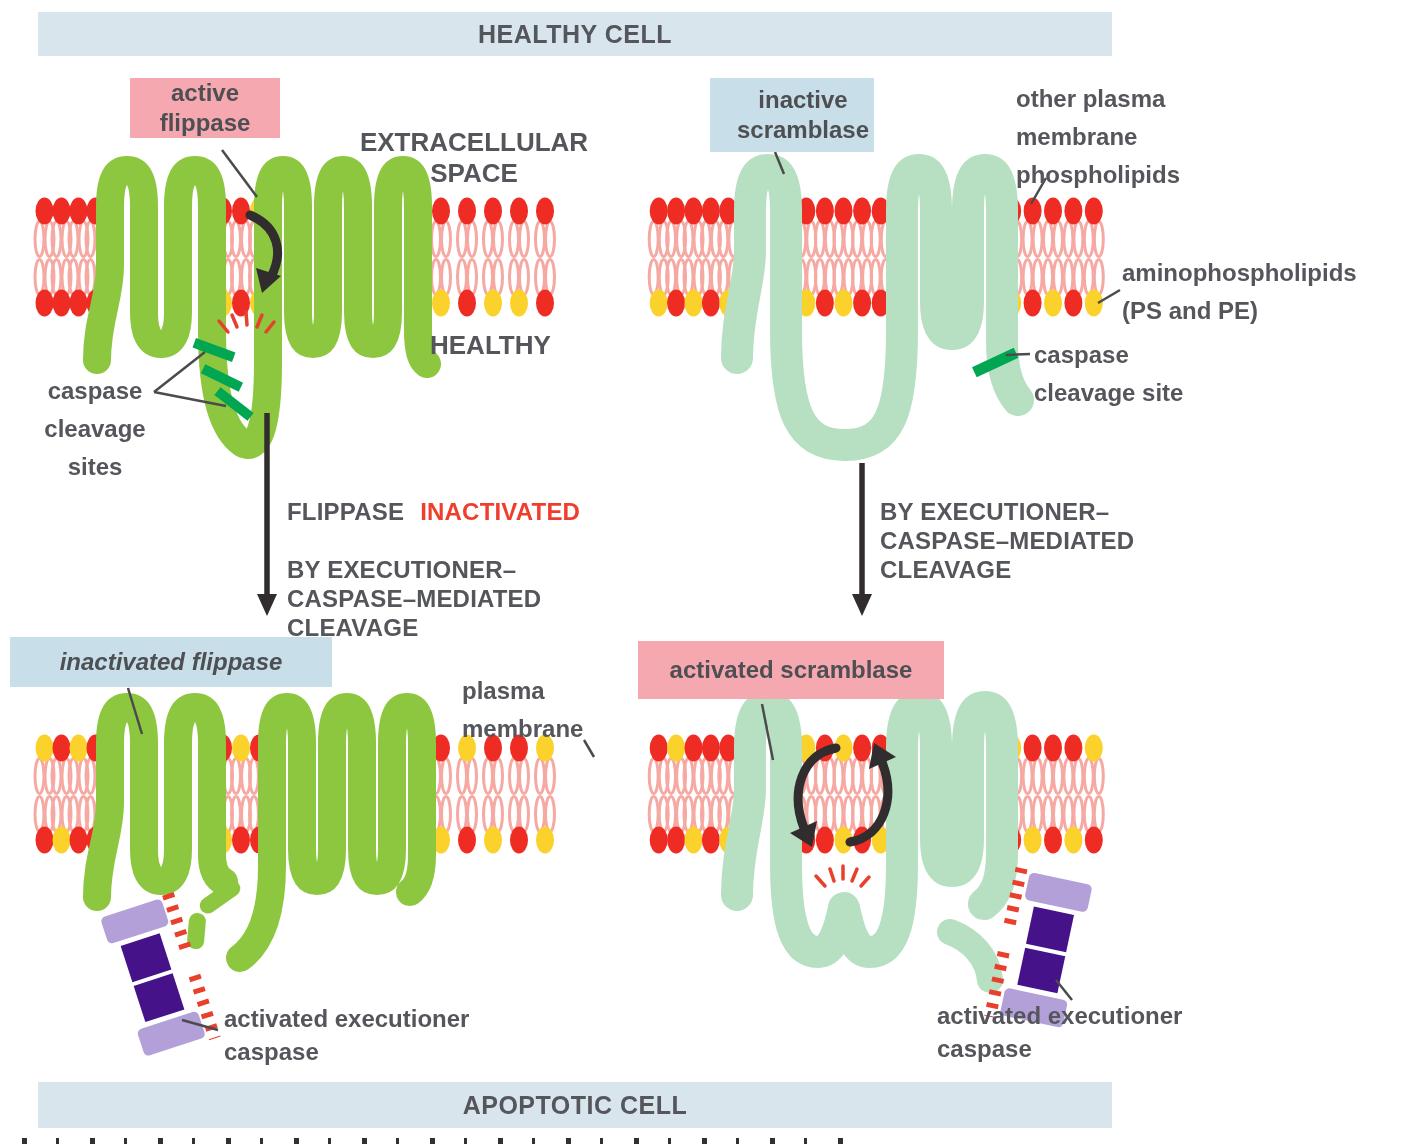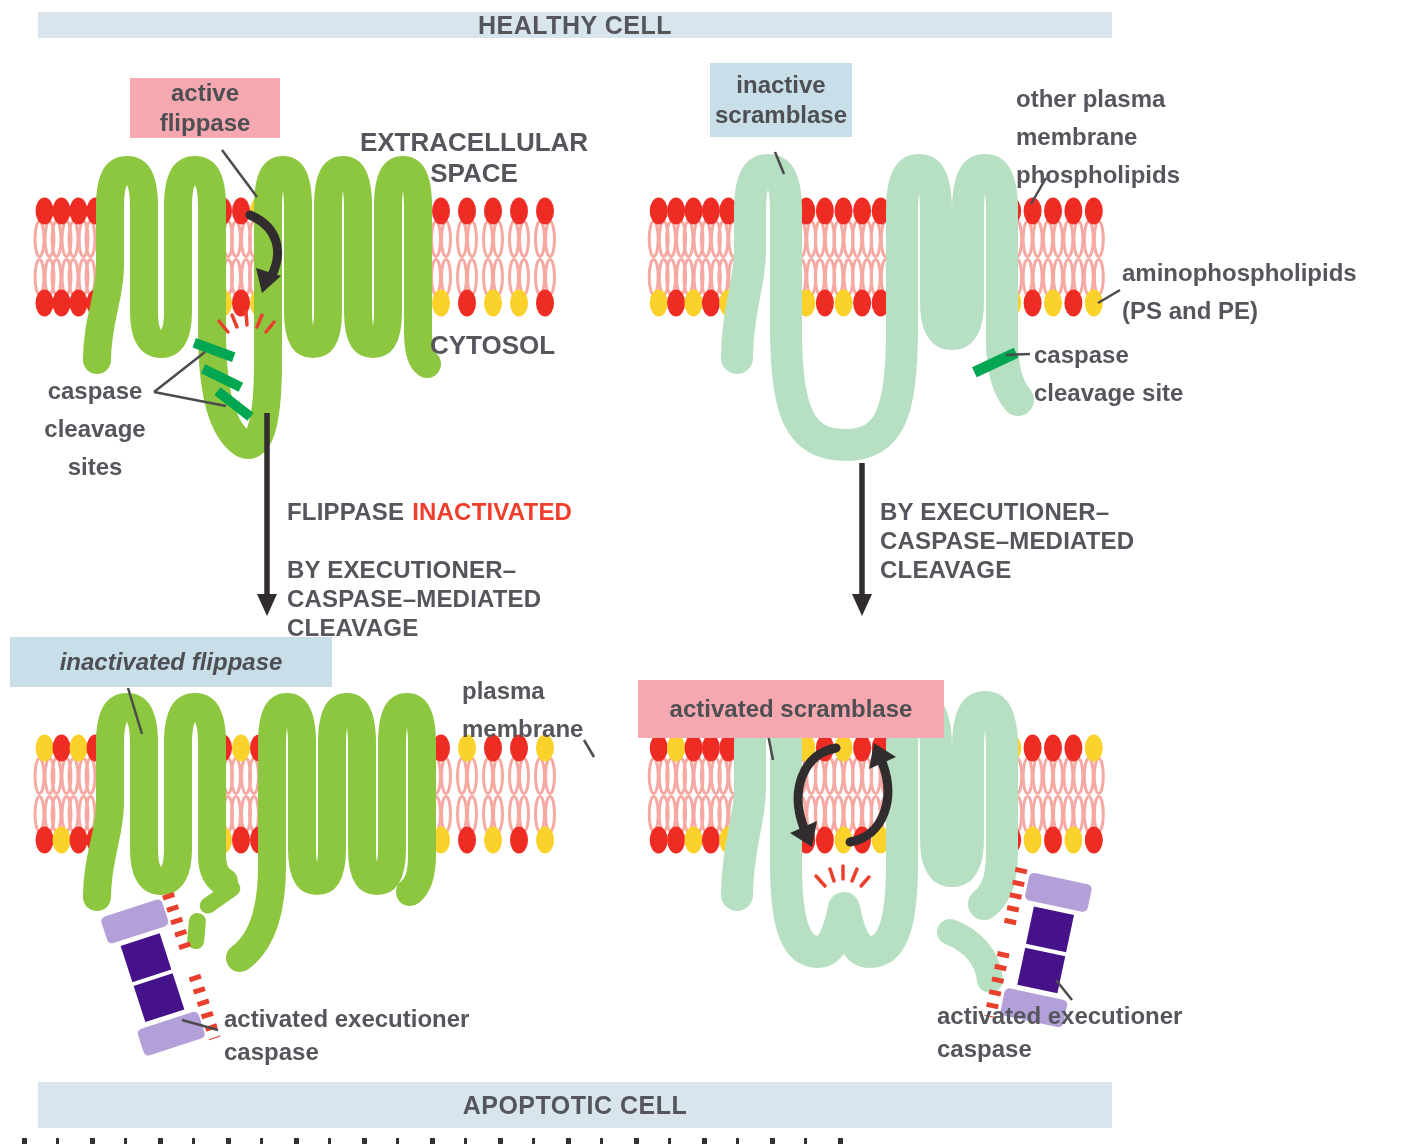--- a/index.html
+++ b/index.html
@@ -1,30 +1,30 @@
 <!DOCTYPE html>
 <html style="--banner-bg: #D9E5ED; --tag-pink: #F5A8B0; --tag-blue: #C8DEE9; --flippase-green: #8DC63F; --scramblase-green: #B7E0C3; --cleavage-site-green: #00A651; --lipid-head-red: #EE2C23; --lipid-head-yellow: #FBD12B; --lipid-tail-pink: #F6A9A2; --caspase-dark-purple: #45128A; --caspase-light-purple: #B4A0D8; --spark-red: #E8402C; --text-gray: #54565B; --text-red: #F03E2D; --arrow-black: #312D2E; --pointer-gray: #4B4B4D;"><head>
 <meta charset="utf-8">
 <style>
   html,body{margin:0;padding:0;background:#fff;}
   #stage{position:relative;width:1410px;height:1144px;background:#fff;overflow:hidden;
          font-family:"Liberation Sans",sans-serif;}
   #gfx{position:absolute;left:0;top:0;}
   .txt{position:absolute;color:var(--text-gray);font-weight:bold;white-space:pre-line;}
-  .banner{position:absolute;left:38px;width:1074px;height:26px;background:var(--banner-bg);
+  .banner{position:absolute;left:38px;width:1074px;height:44px;background:var(--banner-bg);
           display:flex;align-items:center;justify-content:center;font-size:25px;font-weight:bold;
           color:var(--text-gray);letter-spacing:.5px;}
   .tag{position:absolute;display:flex;align-items:center;justify-content:center;text-align:center;
        font-size:24px;line-height:30px;font-weight:bold;color:#4E4F53;white-space:pre-line;}
   .tag.pink{background:var(--tag-pink);}
   .tag.blue{background:var(--tag-blue);}
   .env{font-size:26px;line-height:31px;text-align:center;}
   .small-label{font-size:24px;line-height:38px;}
   .flow{font-size:24px;line-height:29px;letter-spacing:.2px;}
-  .flow .rw{color:var(--text-red);margin-left:8px;}
+  .flow .rw{color:var(--text-red);margin-left:16px;}
   .caption-cut{position:absolute;left:22px;top:1138px;width:850px;height:6px;opacity:.9;
     background:repeating-linear-gradient(90deg,#1a1a1a 0 5px,transparent 5px 34px,#1a1a1a 34px 37px,transparent 37px 68px);}
   
   .tail-loop{stroke:var(--lipid-tail-pink);stroke-width:3;fill:none;}
   .protein-f{stroke:var(--flippase-green);stroke-width:28;fill:none;stroke-linecap:round;stroke-linejoin:round;}
   .protein-s{stroke:var(--scramblase-green);stroke-width:32;fill:none;stroke-linecap:round;stroke-linejoin:round;}
   .frag{fill:var(--flippase-green);}
   .frag-s{stroke:var(--scramblase-green);stroke-width:26;fill:none;stroke-linecap:round;}
   .stripe{fill:var(--cleavage-site-green);}
   .cap{fill:var(--caspase-light-purple);}
@@ -499,28 +499,28 @@
       <line class="ptr" x1="218" y1="1030" x2="182" y2="1020"></line>
       <line class="ptr" x1="1072" y1="1000" x2="1056" y2="980"></line>
     </g>
   </svg>
 
   <div class="banner" style="top:12px;">HEALTHY CELL</div>
   <div class="banner" style="top:1082px;height:46px;">APOPTOTIC CELL</div>
 
   <div class="tag pink" style="left:130px;top:78px;width:150px;height:60px;">active
 flippase</div>
-  <div class="tag blue" style="left:710px;top:63px;width:142px;height:74px;">inactive
+  <div class="tag blue" style="left:710px;top:78px;width:142px;height:74px;padding-left:22px;">inactive
 scramblase</div>
   <div class="tag blue" style="left:10px;top:637px;width:322px;height:50px;font-style:italic;">inactivated flippase</div>
-  <div class="tag pink" style="left:638px;top:641px;width:306px;height:58px;margin-top:39px;">activated scramblase</div>
+  <div class="tag pink" style="left:638px;top:641px;width:306px;height:58px;">activated scramblase</div>
 
   <div class="txt env" style="left:352px;top:127px;width:244px;">EXTRACELLULAR
 SPACE</div>
-  <div class="txt env" style="left:430px;top:330px;">CYTOSOL</div>
+  <div class="txt env" style="left:430px;top:330px;">HEALTHY</div>
   <div class="txt small-label" style="left:36px;top:372px;width:118px;text-align:center;">caspase
 cleavage
 sites</div>
   <div class="txt small-label" style="left:1016px;top:80px;">other plasma
 membrane
 phospholipids</div>
   <div class="txt small-label" style="left:1122px;top:254px;">aminophospholipids
 (PS and PE)</div>
   <div class="txt small-label" style="left:1034px;top:336px;">caspase
 cleavage site</div>

